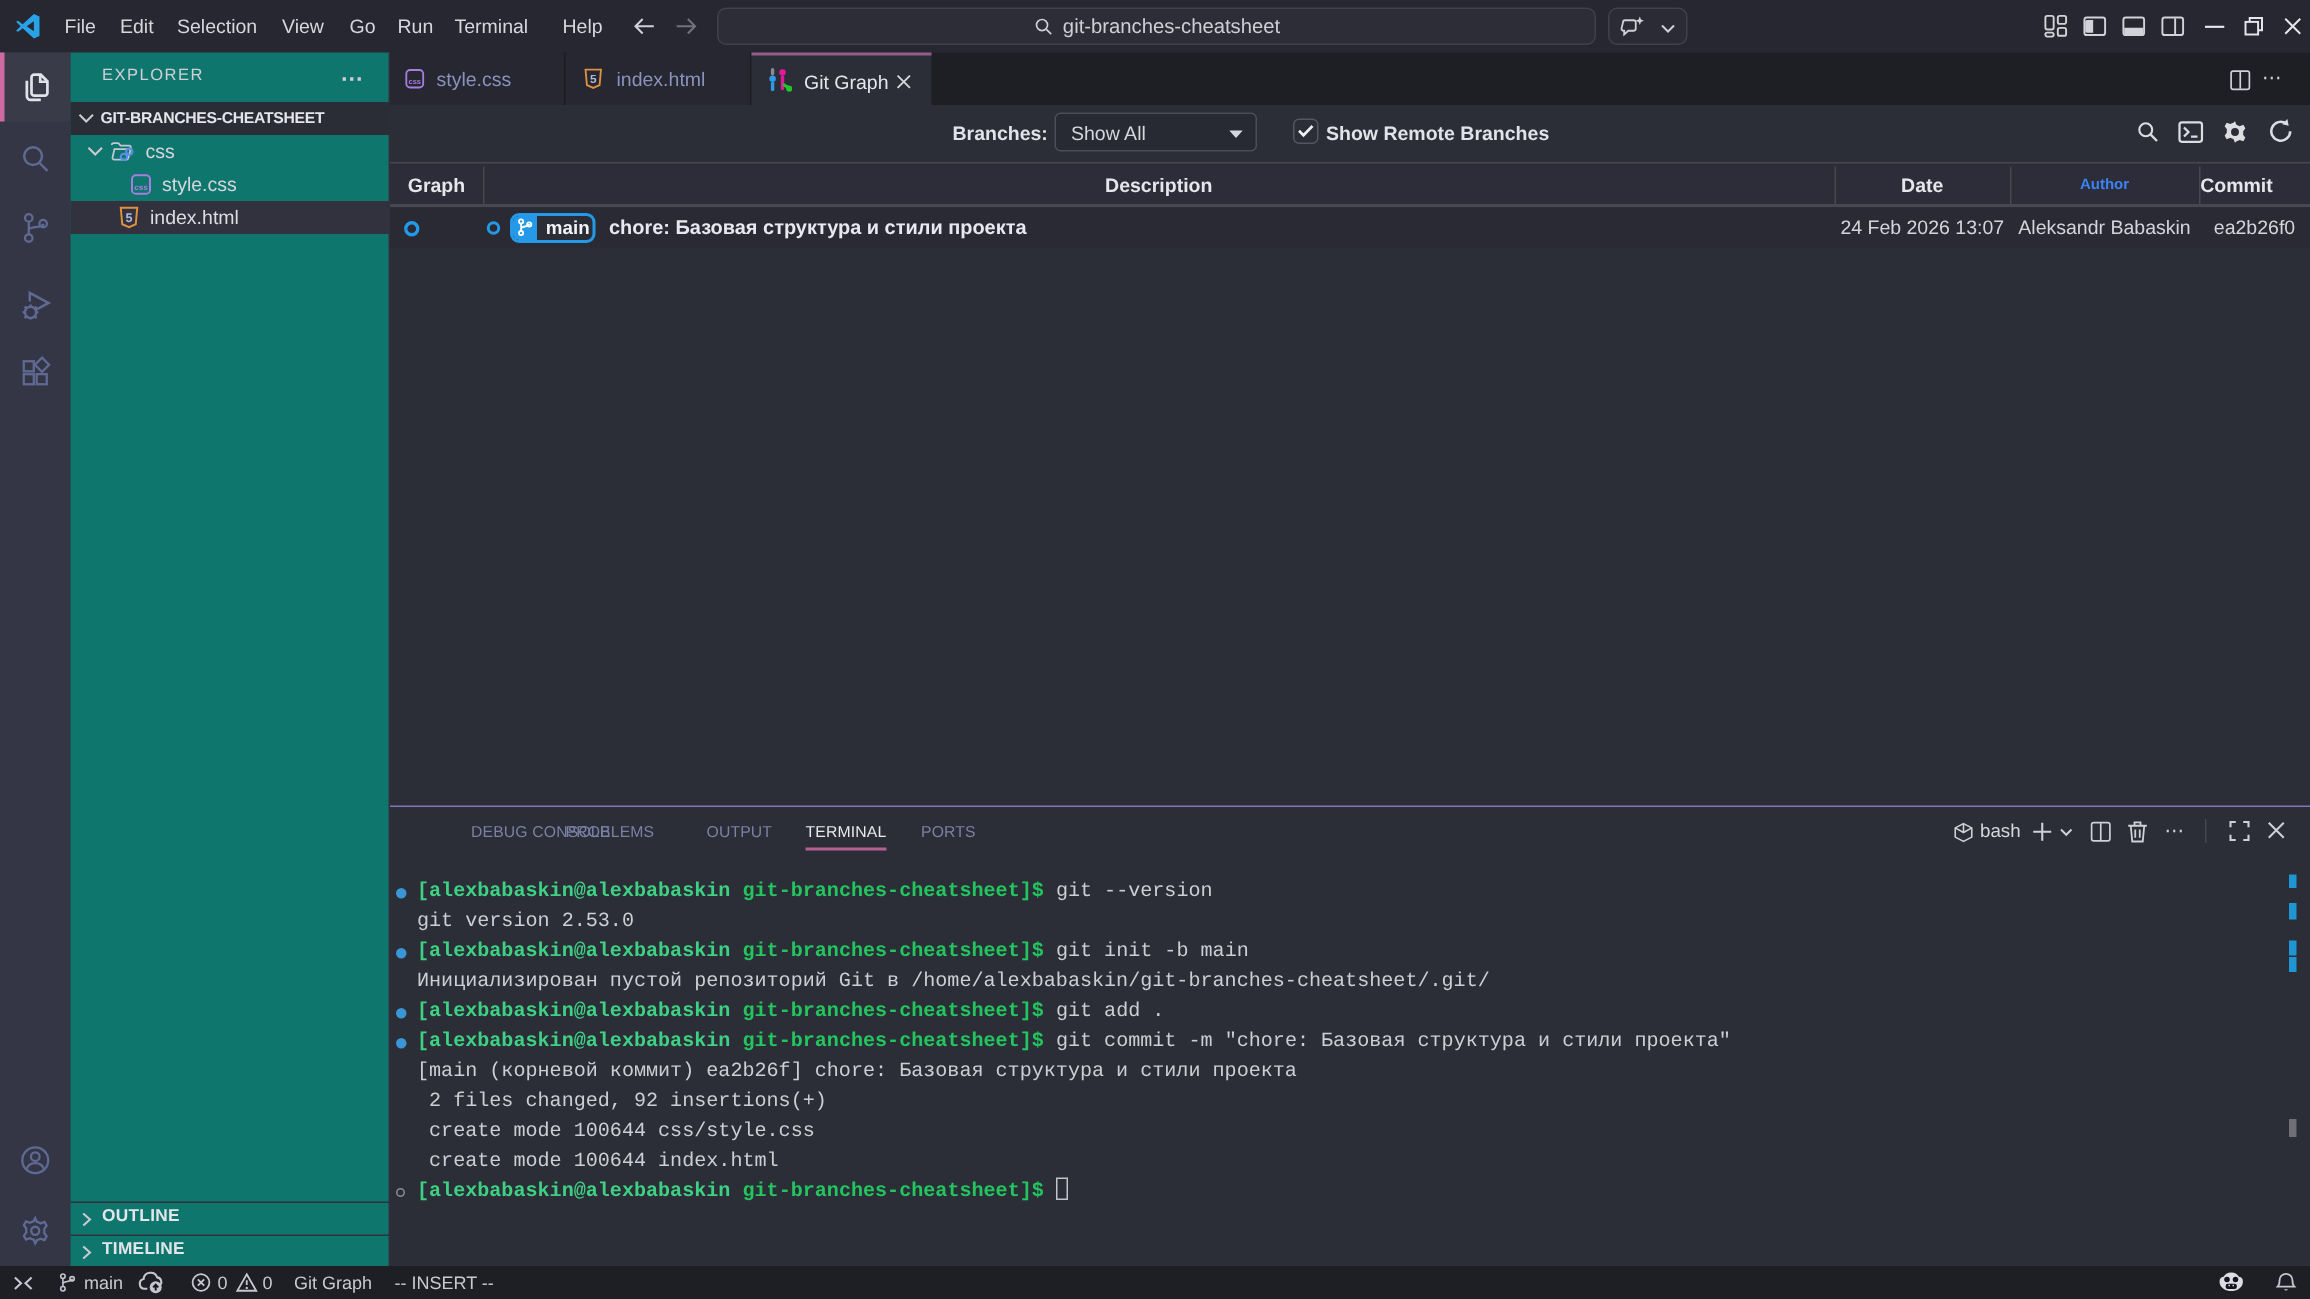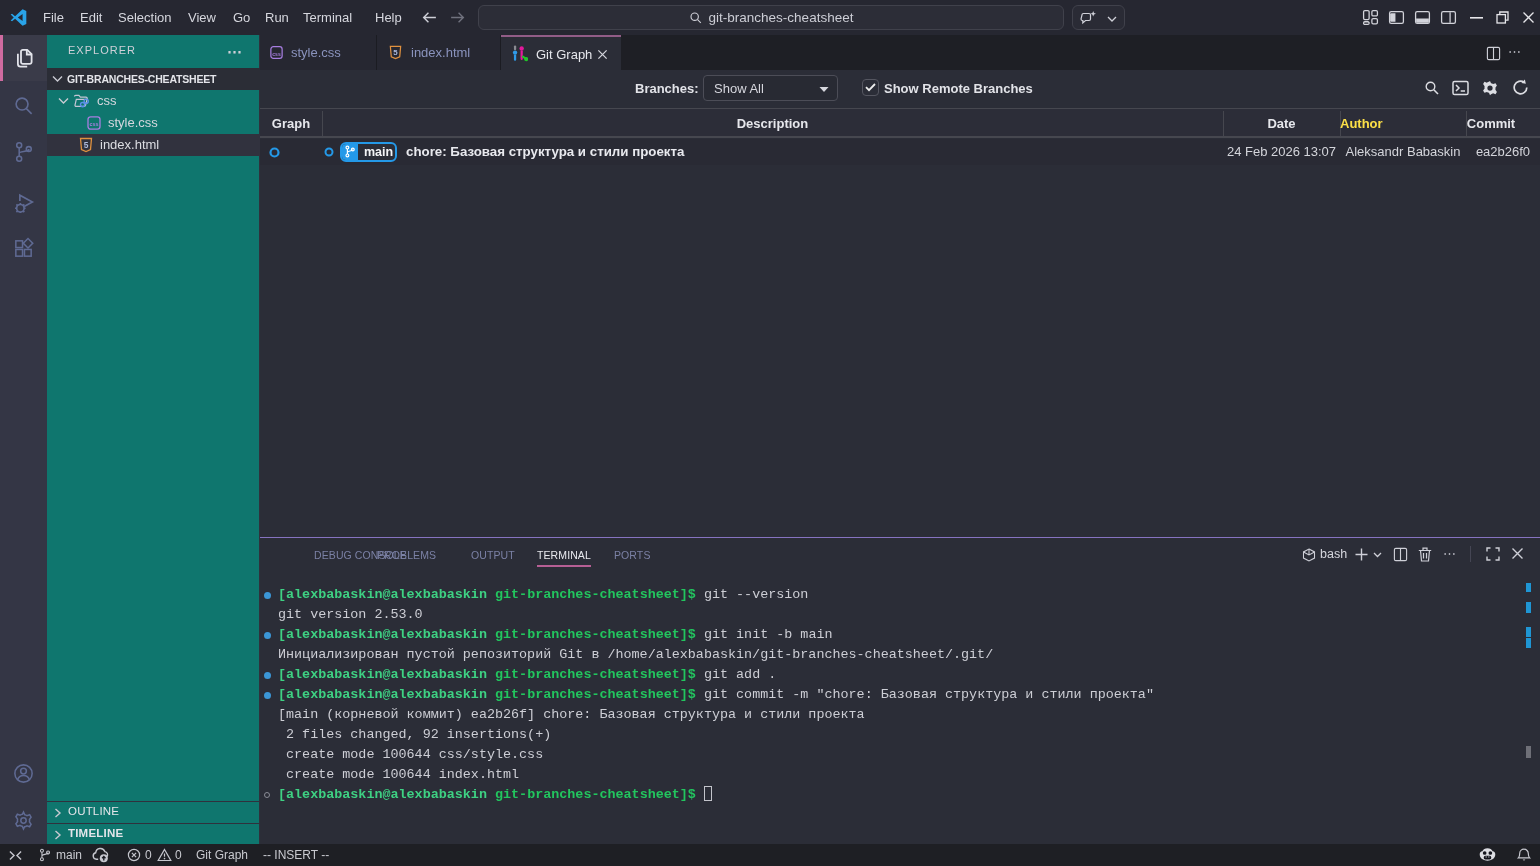--- a/index.html
+++ b/index.html
@@ -195,21 +195,21 @@
           <path d="M2.5 1.5 h11 l-1 11 -4.5 2 -4.5 -2 Z" fill="none" stroke="#e0913f" stroke-width="1.3"></path>
           <text x="8" y="11" font-family="Liberation Sans" font-size="8.4" font-weight="bold" fill="#aebadc" text-anchor="middle">5</text>
         </svg>
       <div class="abs" style="left:53px;top:3px;font-size:13px;color:#dcdde2;">index.html</div>
     </div>
     <div class="abs" style="left:0;top:766px;width:213px;height:1px;background:#30313d;"></div>
     <div class="abs" style="left:0;top:766px;width:213px;height:22px;">
       <svg class="ic" style="left:7px;top:7px" width="8" height="10" viewBox="0 0 8 10">
           <path fill="none" stroke="#c9cad2" stroke-width="1.4" d="M1.5 1 L6 5 L1.5 9"></path>
         </svg>
-      <div class="abs" style="left:21px;top:4px;font-size:11.5px;font-weight:normal;color:#e4e5ea;letter-spacing:.2px;">OUTLINE</div>
+      <div class="abs" style="left:21px;top:4px;font-size:11.5px;font-weight:bold;color:#e4e5ea;letter-spacing:.2px;">OUTLINE</div>
     </div>
     <div class="abs" style="left:0;top:788px;width:213px;height:1px;background:#30313d;"></div>
     <div class="abs" style="left:0;top:788px;width:213px;height:22px;">
       <svg class="ic" style="left:7px;top:7px" width="8" height="10" viewBox="0 0 8 10">
           <path fill="none" stroke="#c9cad2" stroke-width="1.4" d="M1.5 1 L6 5 L1.5 9"></path>
         </svg>
       <div class="abs" style="left:21px;top:4px;font-size:11.5px;font-weight:bold;color:#e4e5ea;letter-spacing:.2px;">TIMELINE</div>
     </div>
   </div>
   <div id="editor">
@@ -279,21 +279,21 @@
         <path fill="#dcdde2" d="M12.9 0.4 l0.9 4.4 -4.4 -0.9 Z"></path>
       </svg>
 
     <div class="abs" style="left:0;top:73px;width:1280px;height:30px;background:#2c2d38;border-top:1px solid #46474f;border-bottom:2px solid #46474f;">
       <div class="abs" style="left:0;top:0;width:62px;height:29px;line-height:29px;text-align:center;font-size:13px;font-weight:bold;color:#e6e7ec;">Graph</div>
       <div class="abs" style="left:62px;top:2px;width:1px;height:26px;background:#46474f;"></div>
       <div class="abs" style="left:62px;top:0;width:901px;height:29px;line-height:29px;text-align:center;font-size:13px;font-weight:bold;color:#e6e7ec;">Description</div>
       <div class="abs" style="left:963px;top:2px;width:1px;height:26px;background:#46474f;"></div>
       <div class="abs" style="left:963px;top:0;width:117px;height:29px;line-height:29px;text-align:center;font-size:13px;font-weight:bold;color:#e6e7ec;">Date</div>
       <div class="abs" style="left:1080px;top:2px;width:1px;height:26px;background:#46474f;"></div>
-      <div class="abs" style="left:1080px;top:0;width:126px;height:29px;line-height:29px;text-align:left;font-size:13px;font-weight:bold;color:#fde047;">Author</div>
+      <div class="abs" style="left:1080px;top:0;width:126px;height:29px;line-height:29px;text-align:center;font-size:10px;font-weight:bold;color:#3b82f6;">Author</div>
       <div class="abs" style="left:1206px;top:2px;width:1px;height:26px;background:#46474f;"></div>
       <div class="abs" style="left:1206px;top:0;width:50px;height:29px;line-height:29px;text-align:center;font-size:13px;font-weight:bold;color:#e6e7ec;">Commit</div>
     </div>
 
     <div class="abs" style="left:0;top:104px;width:1280px;height:26px;background:#292a34;">
       <svg class="ic" style="left:9px;top:8px" width="11" height="11" viewBox="0 0 11 11">
           <circle cx="5.5" cy="5.5" r="4" fill="none" stroke="#2499e8" stroke-width="2.2"></circle>
         </svg>
       <svg class="ic" style="left:64px;top:8px" width="10" height="10" viewBox="0 0 10 10">
           <circle cx="5" cy="5" r="3.5" fill="none" stroke="#2499e8" stroke-width="2"></circle>

